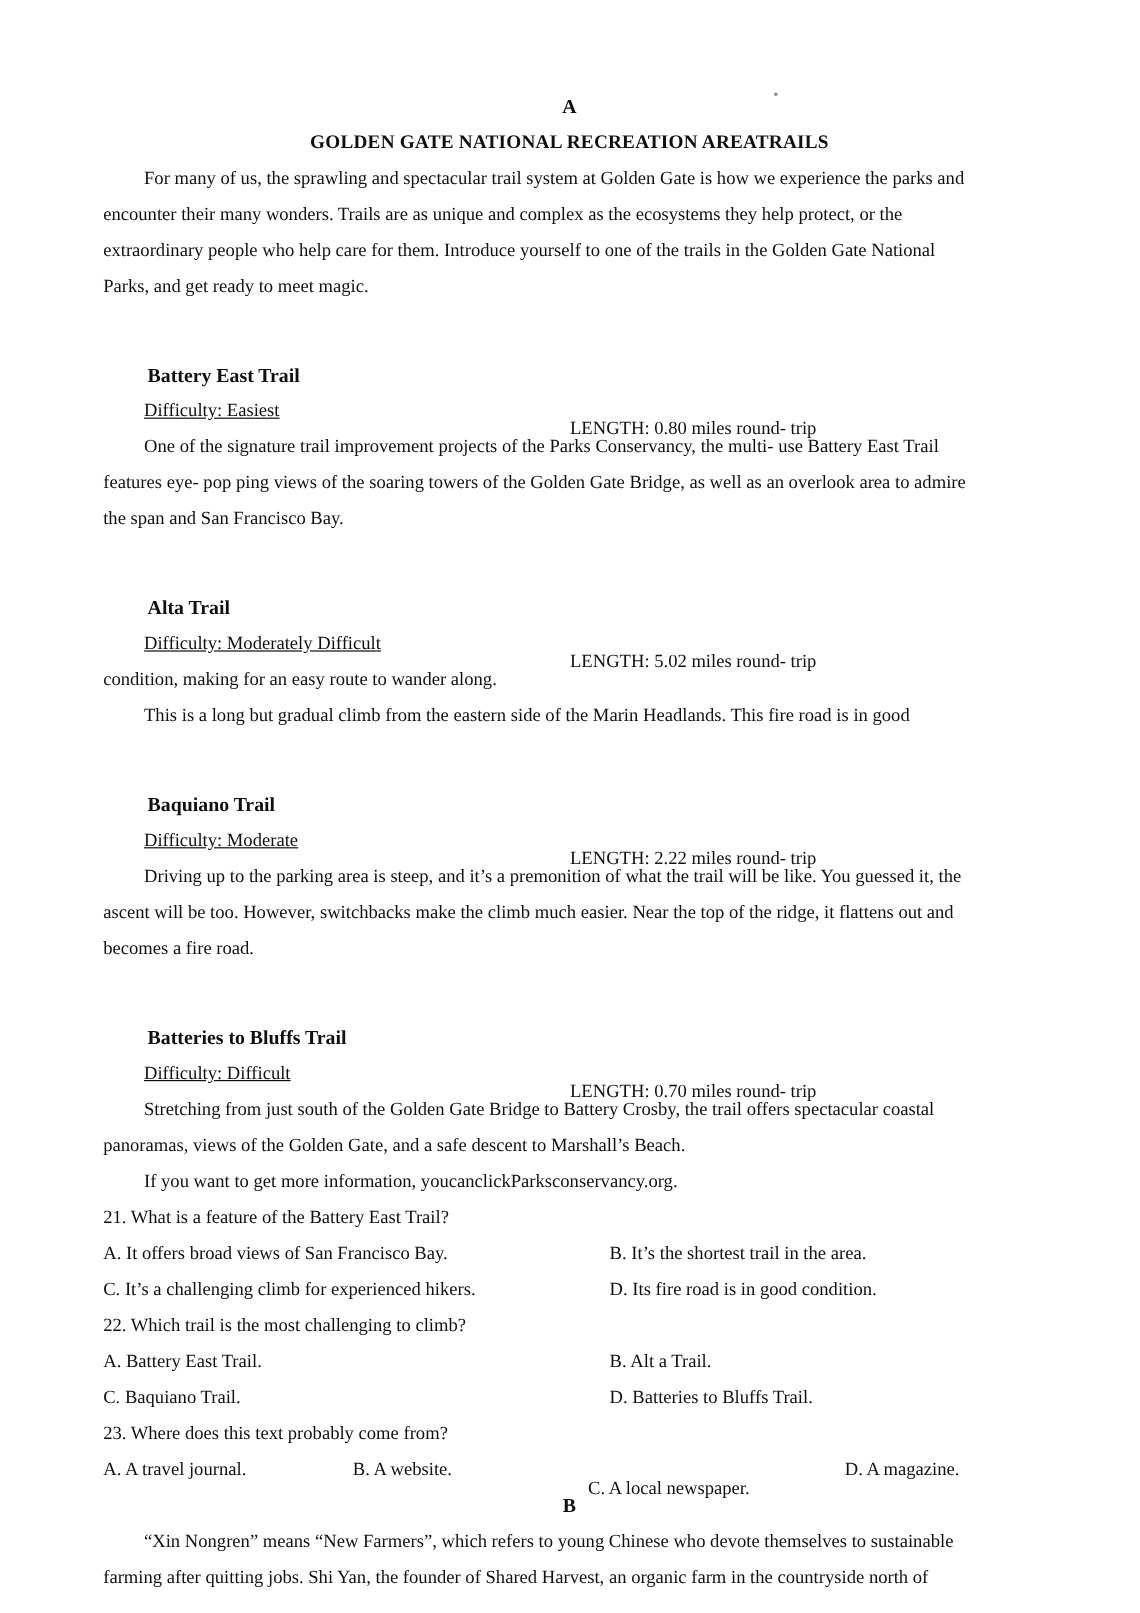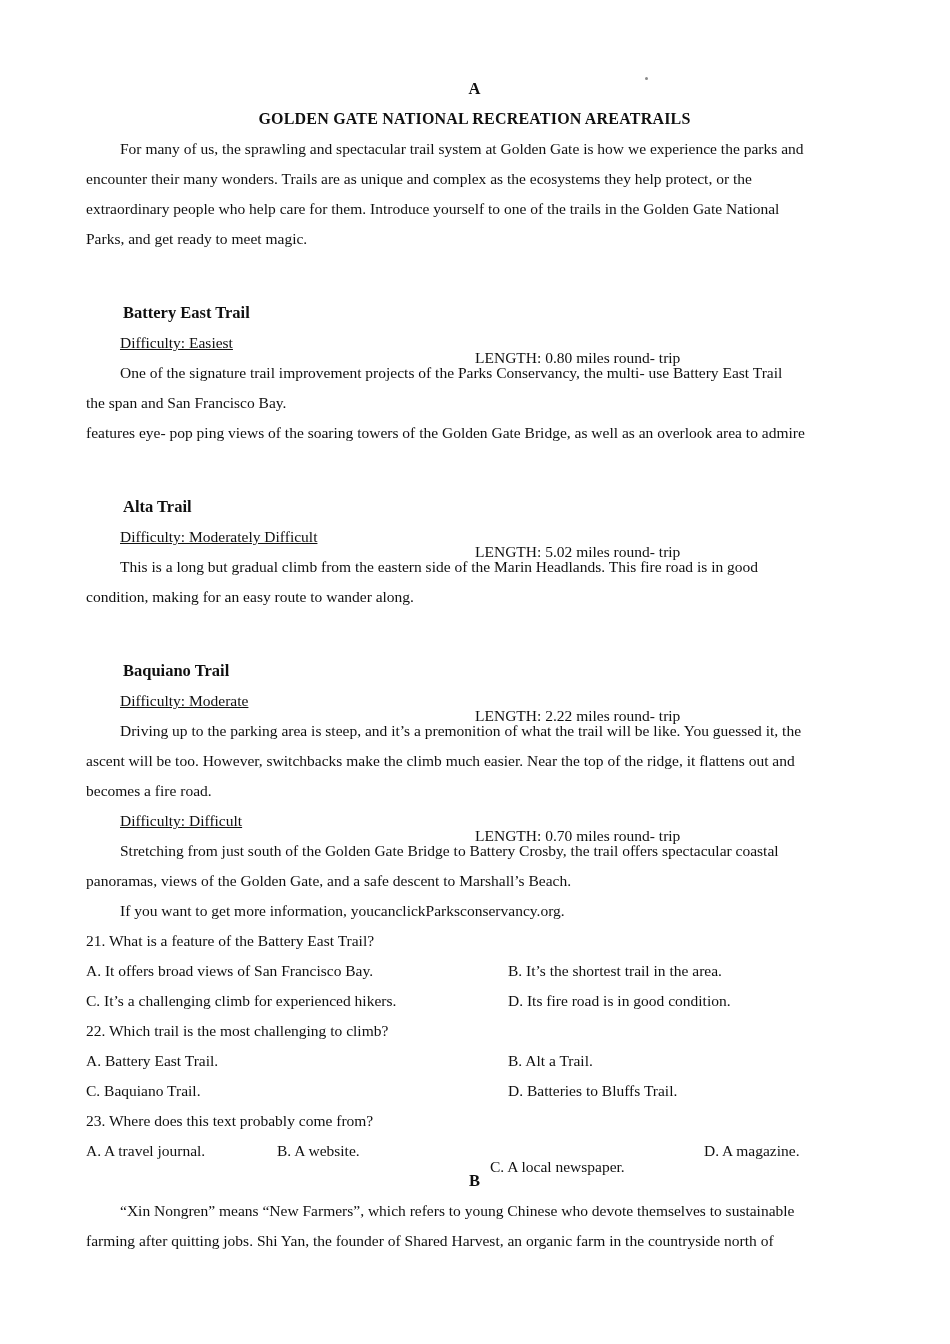--- a/index.html
+++ b/index.html
@@ -27,21 +27,21 @@
   .centered { text-align: center; white-space: normal; }
   .bold { font-weight: 700; }
   .section-label { font-size: 16.5px; }
   .doc-title { font-size: 16px; letter-spacing: 0.2px; }
   .indent { padding-left: 34px; }
   .trail-name { font-size: 16.5px; font-weight: 700; padding-left: 37px; margin-top: 44px; }
   .meta-row { position: relative; padding-left: 34px; text-decoration: underline; }
   .meta-length { position: absolute; left: 389px; top: 15px; }
   .opt-row { position: relative; }
   .opt-col2 { position: absolute; left: 382px; top: 0; margin-left: 40px; }
-  .opt-b4 { position: absolute; left: 191px; top: 0; }
+  .opt-b4 { position: absolute; left: 208px; top: 0; }
   .opt-c4 { position: absolute; left: 404px; top: 16px; }
   .opt-d4 { position: absolute; left: 602px; top: 0; margin-left: 16px; }
   .stray-dot {
     position: absolute;
     left: 645px;
     top: 77px;
     width: 3px;
     height: 3px;
     border-radius: 50%;
     background: #8a8a8a;
@@ -65,46 +65,47 @@
       <div class="line">Parks, and get ready to meet magic.</div>
     </div>
 
     <div>
       <div class="line trail-name">Battery East Trail</div>
       <div class="line meta-row">
         <span>Difficulty: Easiest</span>
         <span class="meta-length">LENGTH: 0.80 miles round- trip</span>
       </div>
       <div class="line indent">One of the signature trail improvement projects of the Parks Conservancy, the multi- use Battery East Trail</div>
+      <div class="line">features eye- pop ping views of the soaring towers of the Golden Gate Bridge, as well as an overlook area to admire</div>
       <div class="line">the span and San Francisco Bay.</div>
-      <div class="line">features eye- pop ping views of the soaring towers of the Golden Gate Bridge, as well as an overlook area to admire</div>
     </div>
 
     <div>
       <div class="line trail-name">Alta Trail</div>
       <div class="line meta-row">
         <span>Difficulty: Moderately Difficult</span>
         <span class="meta-length">LENGTH: 5.02 miles round- trip</span>
       </div>
+      <div class="line">condition, making for an easy route to wander along.</div>
       <div class="line indent">This is a long but gradual climb from the eastern side of the Marin Headlands. This fire road is in good</div>
-      <div class="line">condition, making for an easy route to wander along.</div>
     </div>
 
     <div>
       <div class="line trail-name">Baquiano Trail</div>
       <div class="line meta-row">
         <span>Difficulty: Moderate</span>
         <span class="meta-length">LENGTH: 2.22 miles round- trip</span>
       </div>
       <div class="line indent">Driving up to the parking area is steep, and it’s a premonition of what the trail will be like. You guessed it, the</div>
       <div class="line">ascent will be too. However, switchbacks make the climb much easier. Near the top of the ridge, it flattens out and</div>
       <div class="line">becomes a fire road.</div>
     </div>
 
     <div>
+      <div class="line trail-name">Batteries to Bluffs Trail</div>
       <div class="line meta-row">
         <span>Difficulty: Difficult</span>
         <span class="meta-length">LENGTH: 0.70 miles round- trip</span>
       </div>
       <div class="line indent">Stretching from just south of the Golden Gate Bridge to Battery Crosby, the trail offers spectacular coastal</div>
       <div class="line">panoramas, views of the Golden Gate, and a safe descent to Marshall’s Beach.</div>
     </div>
 
     <div class="line indent">If you want to get more information, youcanclickParksconservancy.org.</div>
 

